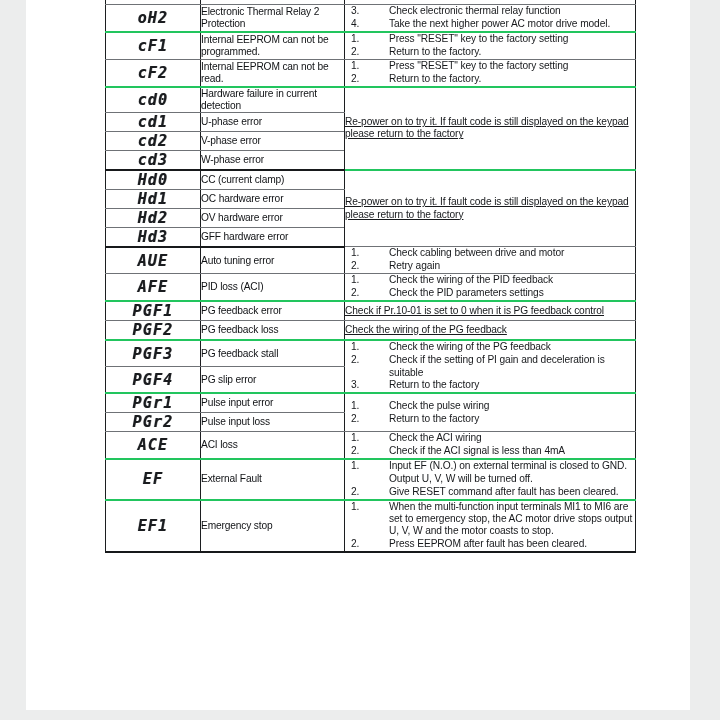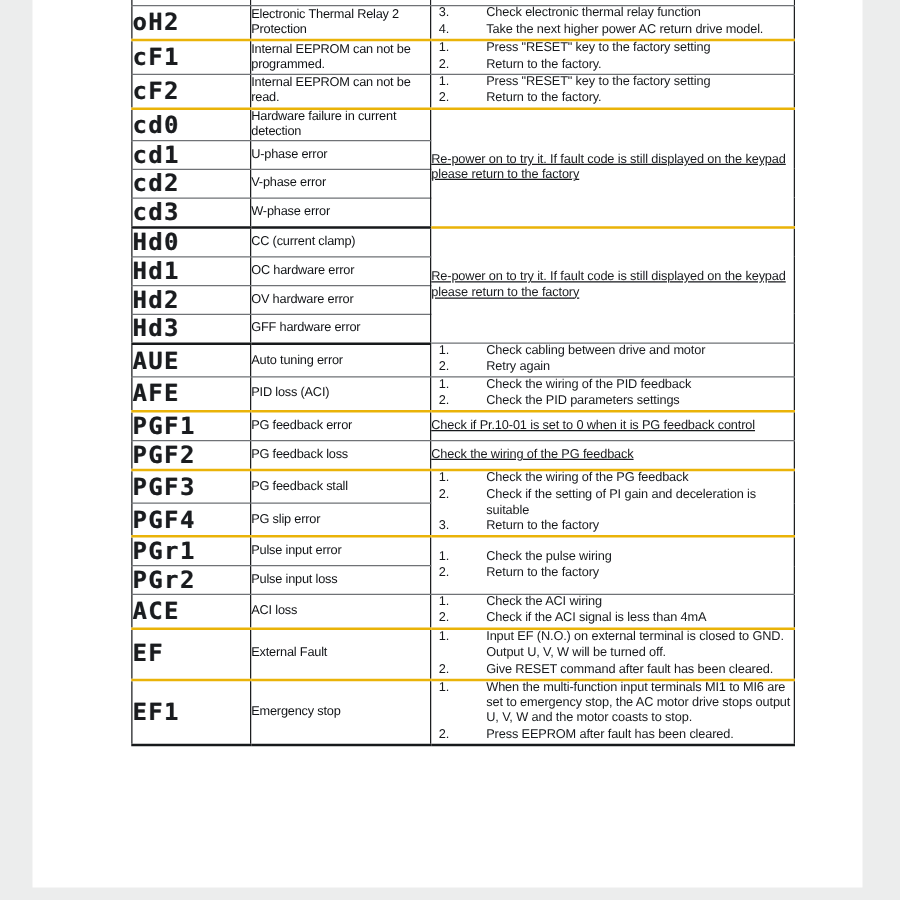--- a/index.html
+++ b/index.html
@@ -41,29 +41,31 @@
 
   #fault-table td {
     border: 1px solid #6f7276;
     border-left-color: #1c1e20;
     border-right-color: #1c1e20;
     padding: 0;
     vertical-align: middle;
     background: #fff;
   }
   
-  #fault-table tr.grp > td { border-top: 2px solid #eab308; }
+  #fault-table tr.grp > td { border-top: 2px solid #22c55e; }
   #fault-table tr.grp-end > td { border-bottom: 2px solid #17191b; }
 
   
   .code {
+    text-align: center;
     font-family: "DejaVu Sans Mono", monospace;
-    font-size: 19px;
+    font-size: 15px;
     letter-spacing: 1.2px;
     color: #1a1c1f;
+    font-style: italic;
     font-weight: 700;
     padding: 2px 0;
     
     text-shadow: 0.4px 0 0 rgba(30,32,35,.55), -0.4px 0 0 rgba(120,124,128,.35);
   }
   .desc {
     font-weight: normal;
     padding: 3px 4px 3px 7px;
     line-height: 1.17;
     letter-spacing: -0.15px;
@@ -128,21 +130,21 @@
         <td class="code">oH2</td>
         <td class="desc">Electronic Thermal Relay 2 Protection</td>
         <td class="act">
           <ol class="steps">
             <li>
               <span class="num">3.</span>
               <span>Check electronic thermal relay function</span>
             </li>
             <li>
               <span class="num">4.</span>
-              <span>Take the next higher power AC return drive model.</span>
+              <span>Take the next higher power AC motor drive model.</span>
             </li>
           </ol>
         </td>
       </tr>
 
       <tr class="grp">
         <td class="code">cF1</td>
         <td class="desc">Internal EEPROM can not be programmed.</td>
         <td class="act">
           <ol class="steps">

